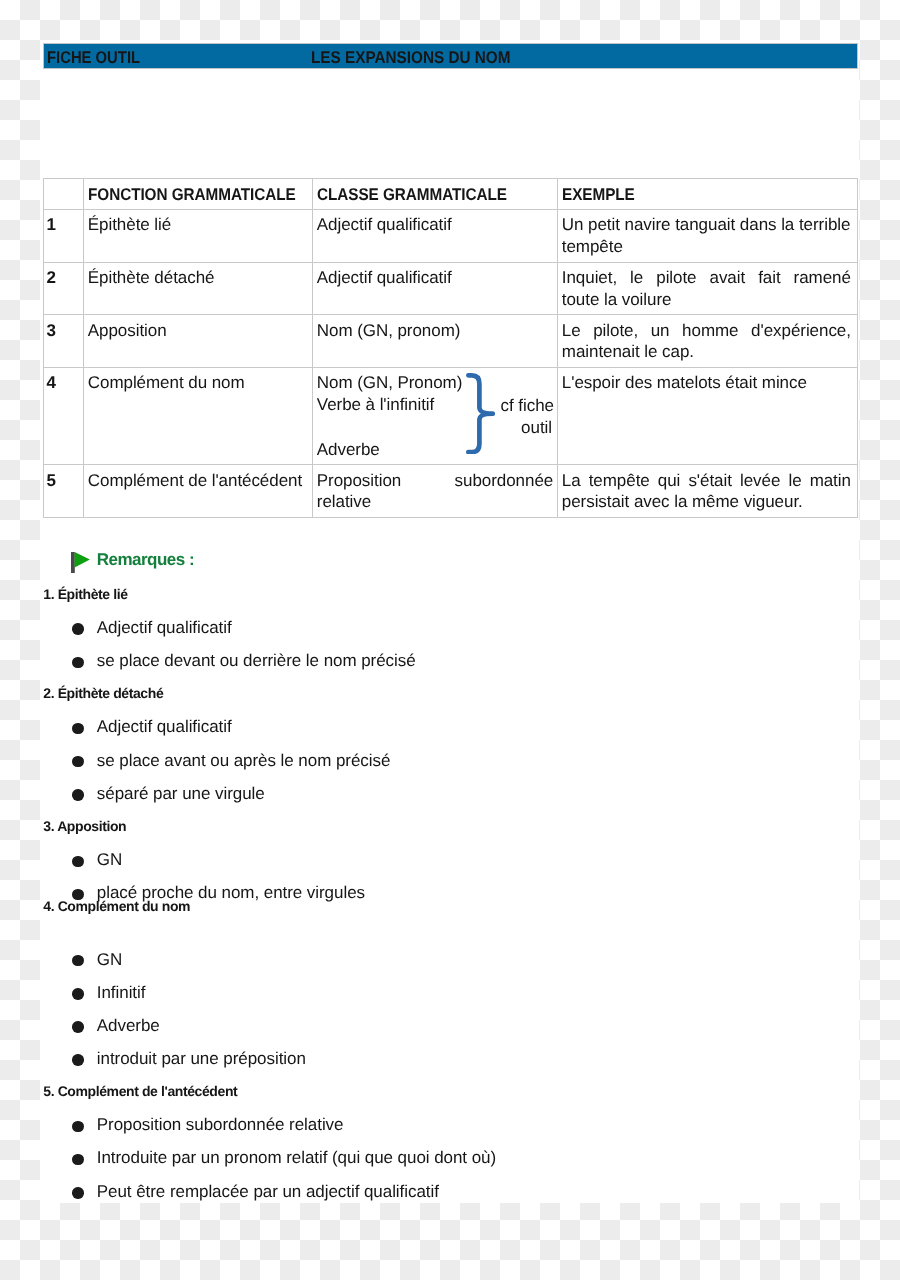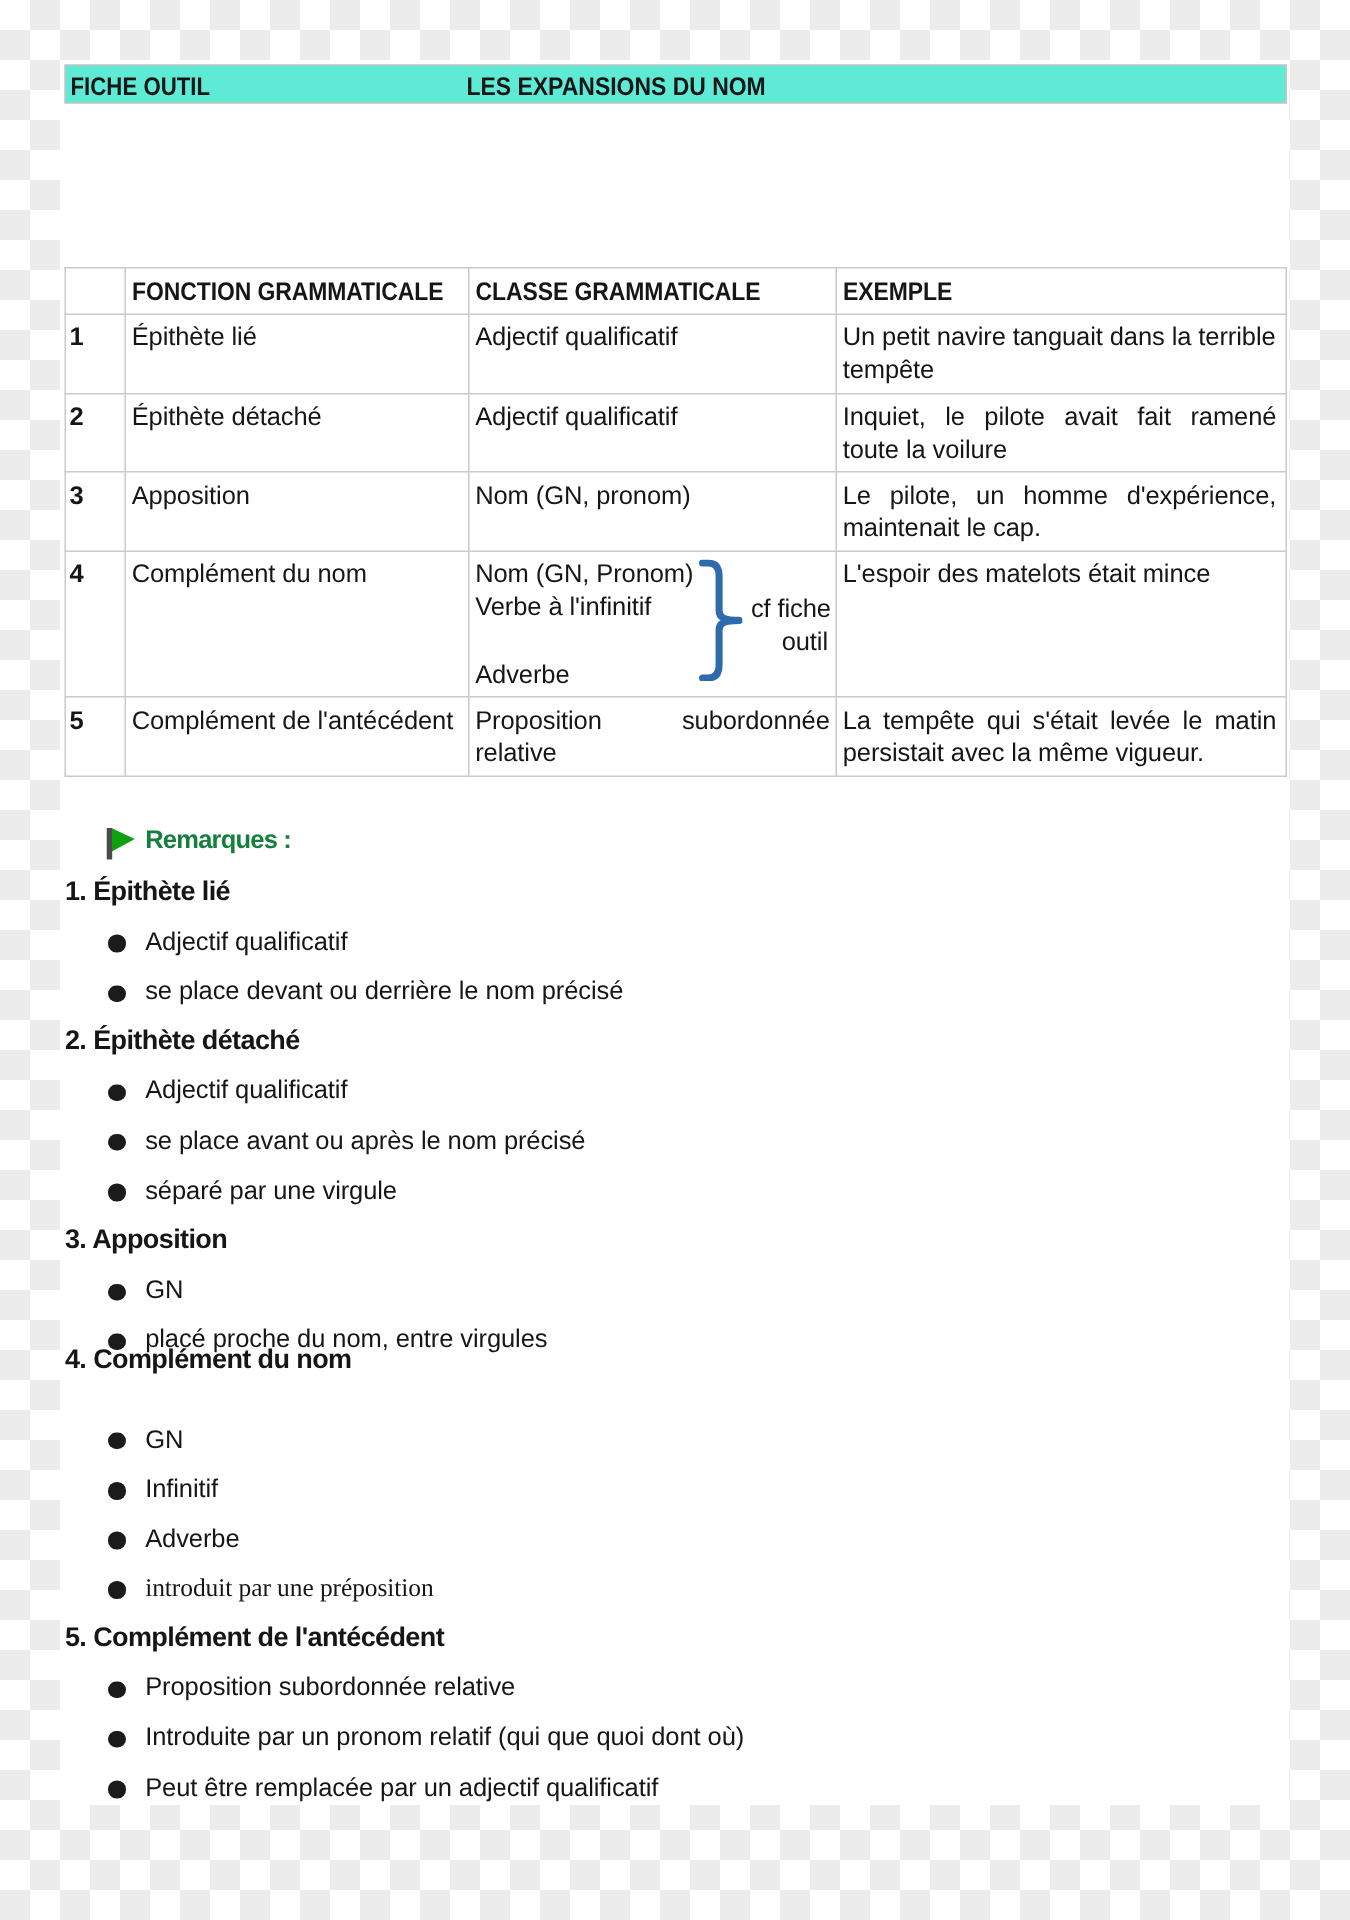--- a/index.html
+++ b/index.html
@@ -14,21 +14,21 @@
       linear-gradient(45deg,#ececec 25%,transparent 25%,transparent 75%,#ececec 75%),
       linear-gradient(45deg,#ececec 25%,transparent 25%,transparent 75%,#ececec 75%);
     background-size:40px 40px;
     background-position:0 0, 20px 20px;
   }
   #page{position:absolute;left:40px;top:40px;width:818.6px;height:1163px;background:#fff;
     will-change:transform;}
 
   
   #hdrbox{position:absolute;left:2.7px;top:2.5px;width:815px;height:26.5px;
-    border:1px solid #c4c4c4;box-sizing:border-box;background:#5eead4;padding-left:12px;}
+    border:1px solid #c4c4c4;box-sizing:border-box;background:#0369a1;padding-left:12px;}
   .hdrtxt{position:absolute;font-size:17px;font-weight:bold;color:#161616;
      white-space:nowrap;transform-origin:0 0;}
   #hdr-left{left:3.1px;top:4px;transform:scaleX(0.872);}
   #hdr-title{left:267.1px;top:4px;transform:scaleX(0.9);}
 
   
   #rappel{position:absolute;left:4.5px;top:74.9px;font-size:17px;color:#161616;white-space:nowrap;
      line-height:21.7px;}
   #rappel b{font-weight:bold;display:inline-block;transform:scaleX(0.9216);transform-origin:0 0;
      width:332.2px;vertical-align:top;}
@@ -45,21 +45,21 @@
   #tbl th{font-weight:bold;}
   #tbl th > span{display:block;white-space:nowrap;transform:scaleX(0.9);transform-origin:0 0;overflow:visible;}
   #tbl td.just{text-align:justify;text-align-last:left;}
   #tbl td.ex.just{text-align:justify;}
   .cellrel{position:relative;}
 
   
   #flag{position:absolute;left:31.3px;top:511.5px;line-height:0;}
   #remtitle{position:absolute;left:56.8px;top:509.45px;font-size:17px;font-weight:bold;
      color:#15803d;letter-spacing:-0.52px;line-height:21.7px;}
-  .sec{position:absolute;left:3.3px;font-size:18px;font-weight:bold;color:#161616;
+  .sec{position:absolute;left:3.3px;font-size:14px;font-weight:bold;color:#161616;
      white-space:nowrap;letter-spacing:-0.4px;line-height:21.7px;}
   .bullet{position:absolute;left:32.3px;width:11.4px;height:11.4px;border-radius:50%;background:#1b1b1b;}
   .bultxt{position:absolute;left:56.8px;font-size:17px;color:#161616;white-space:nowrap;line-height:21.7px;letter-spacing:-0.06px;}
 
   
   #braceWrap{position:absolute;left:152.6px;top:5.2px;width:110px;height:92px;}
   #bsvg{position:absolute;left:0px;top:0px;}
   #bnote1{position:absolute;left:35px;top:22.8px;font-size:17px;color:#161616;white-space:nowrap;
      width:51.4px;text-align:left;line-height:21.7px;}
   #bnote2{position:absolute;left:35px;top:44.5px;font-size:17px;color:#161616;white-space:nowrap;
@@ -163,21 +163,21 @@
       <div class="bullet" style="top: 848.69px;"></div>
       <div class="bultxt" style="top: 842.19px;">placé proche du nom, entre virgules</div>
       <div class="sec" style="top: 856px;">4. Complément du nom</div>
       <div class="bullet" style="top: 915.01px;"></div>
       <div class="bultxt" style="top: 908.51px;">GN</div>
       <div class="bullet" style="top: 948.17px;"></div>
       <div class="bultxt" style="top: 941.67px;">Infinitif</div>
       <div class="bullet" style="top: 981.33px;"></div>
       <div class="bultxt" style="top: 974.83px;">Adverbe</div>
       <div class="bullet" style="top: 1014.49px;"></div>
-      <div class="bultxt" style="top: 1007.99px; font-family: Liberation Serif, serif;">introduit par une préposition</div>
+      <div class="bultxt" style="top: 1007.99px;">introduit par une préposition</div>
       <div class="sec" style="top: 1041.15px;">5. Complément de l'antécédent</div>
       <div class="bullet" style="top: 1080.81px;"></div>
       <div class="bultxt" style="top: 1074.31px;">Proposition subordonnée relative</div>
       <div class="bullet" style="top: 1113.97px;"></div>
       <div class="bultxt" style="top: 1107.47px;">Introduite par un pronom relatif (qui que quoi dont où)</div>
       <div class="bullet" style="top: 1147.13px;"></div>
       <div class="bultxt" style="top: 1140.63px; text-align: right;">Peut être remplacée par un adjectif qualificatif</div>
     </div>
 
 </div>

